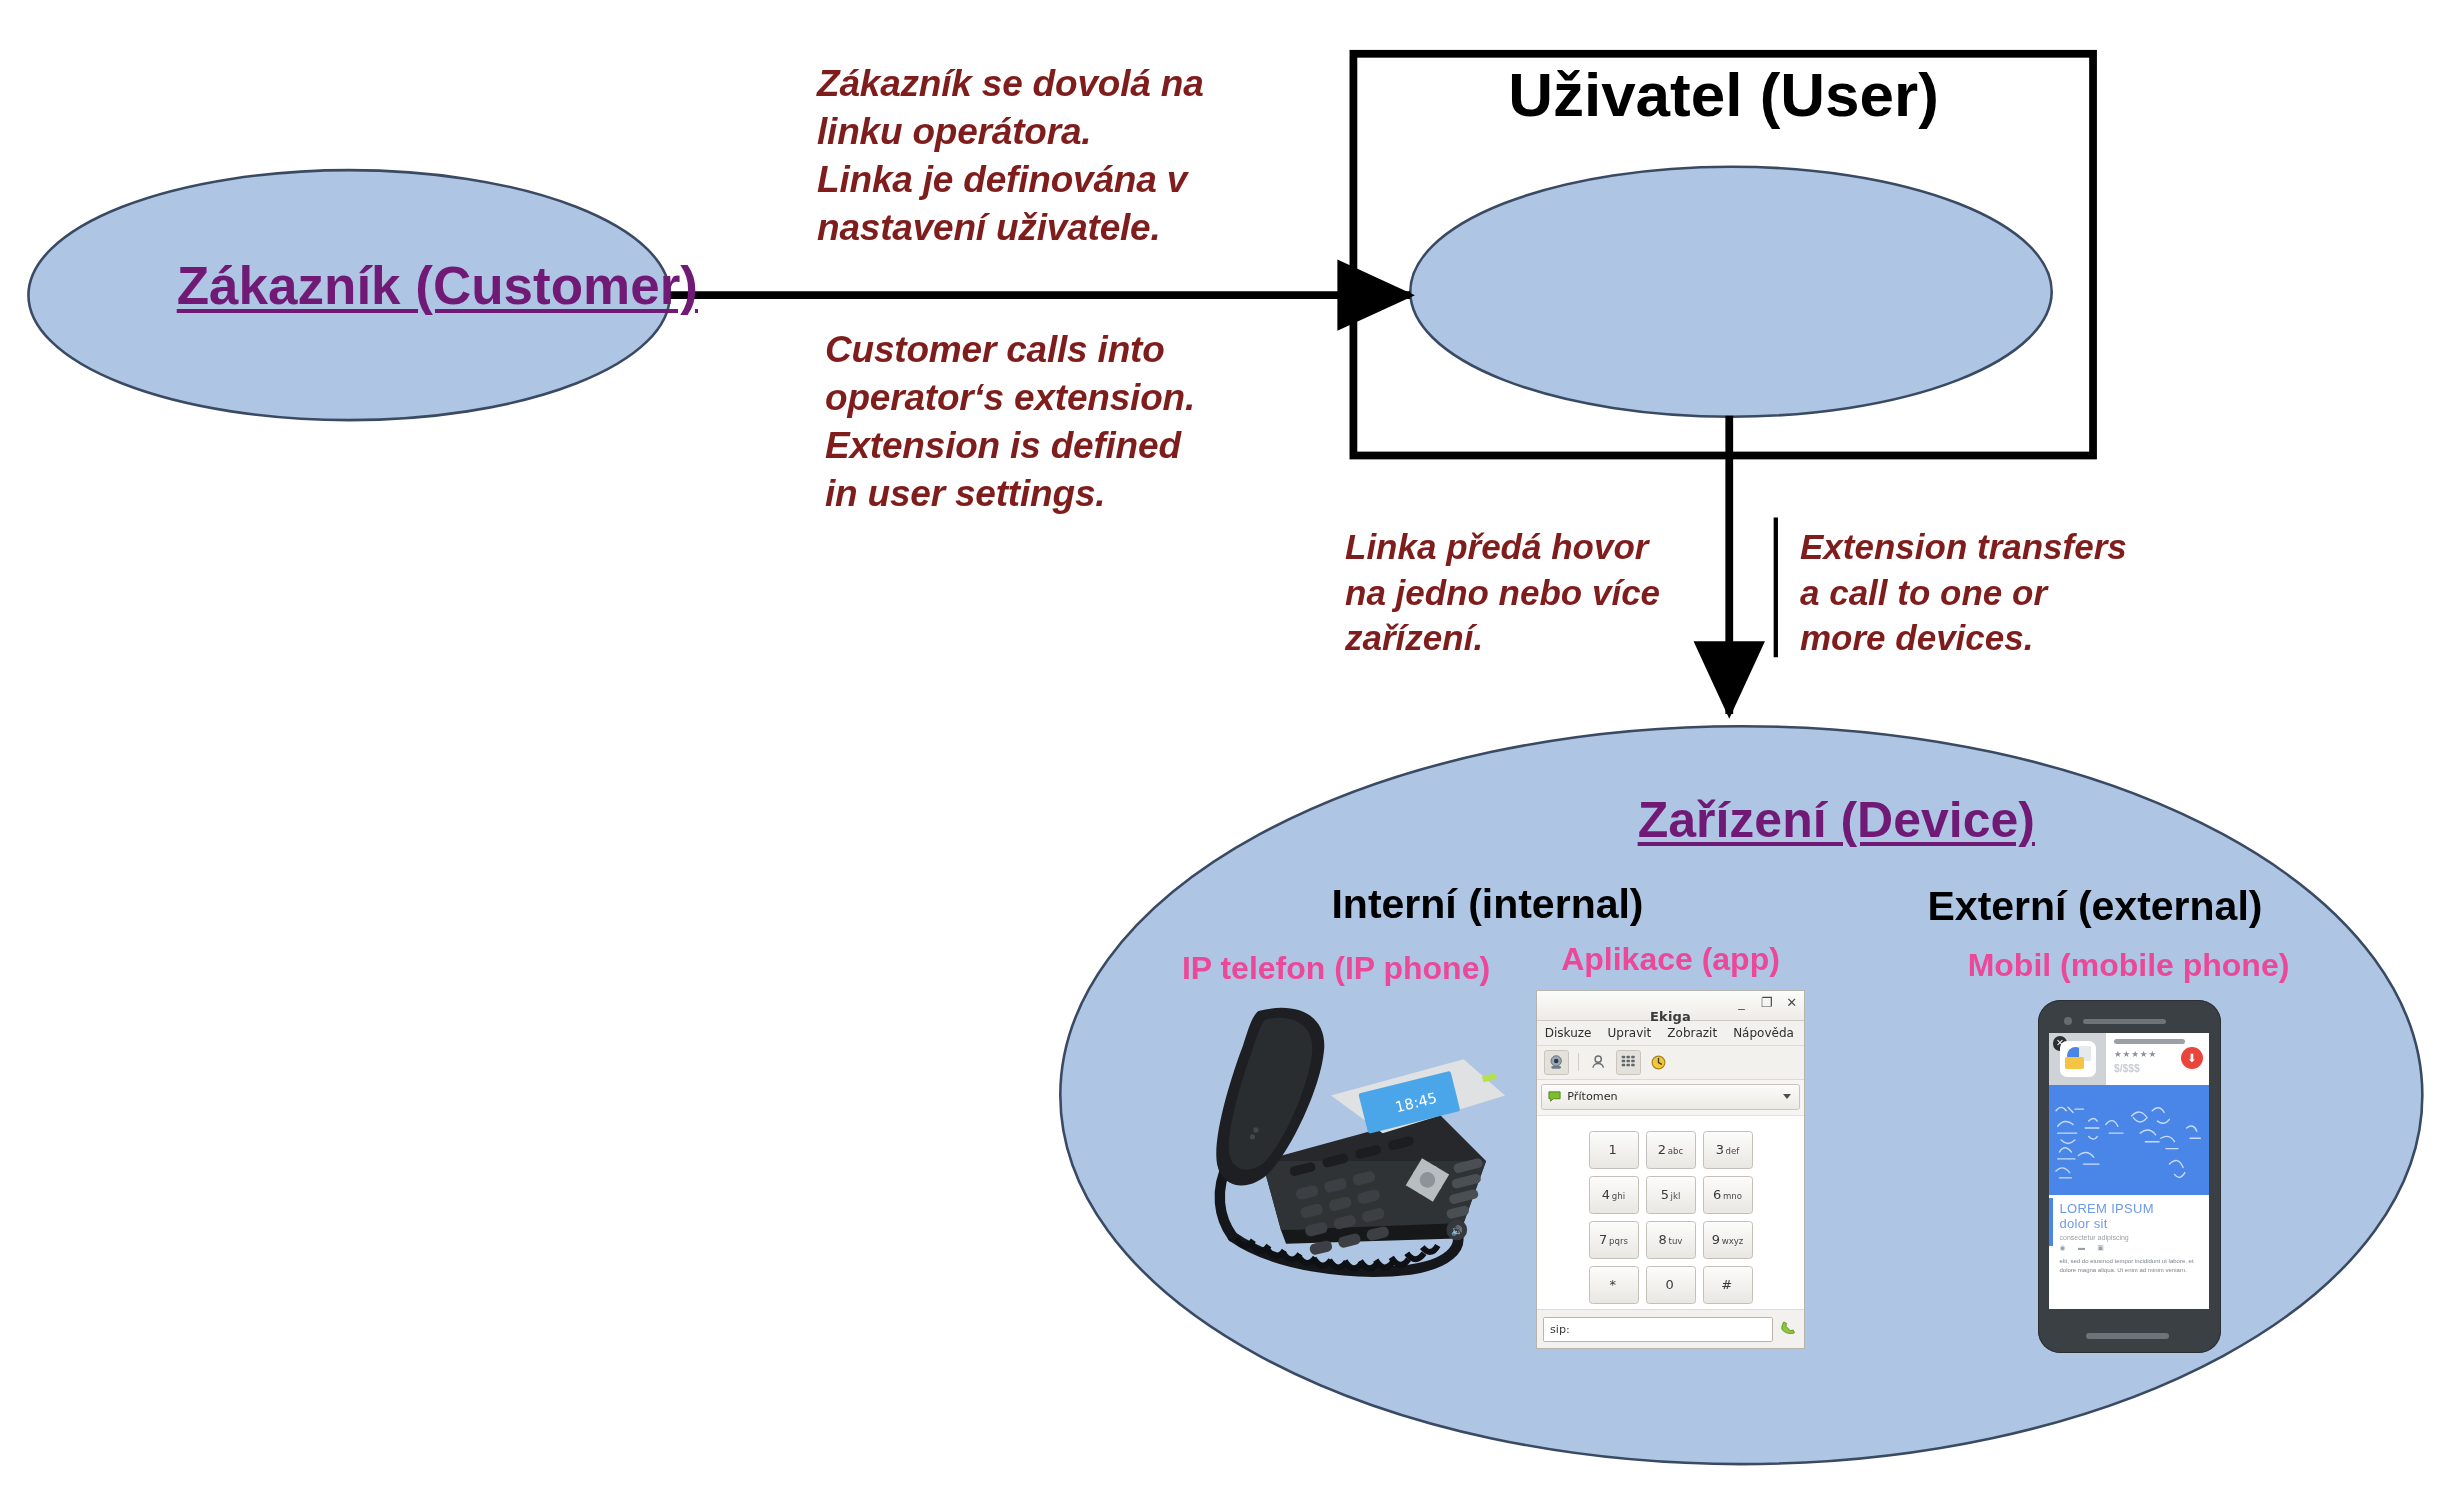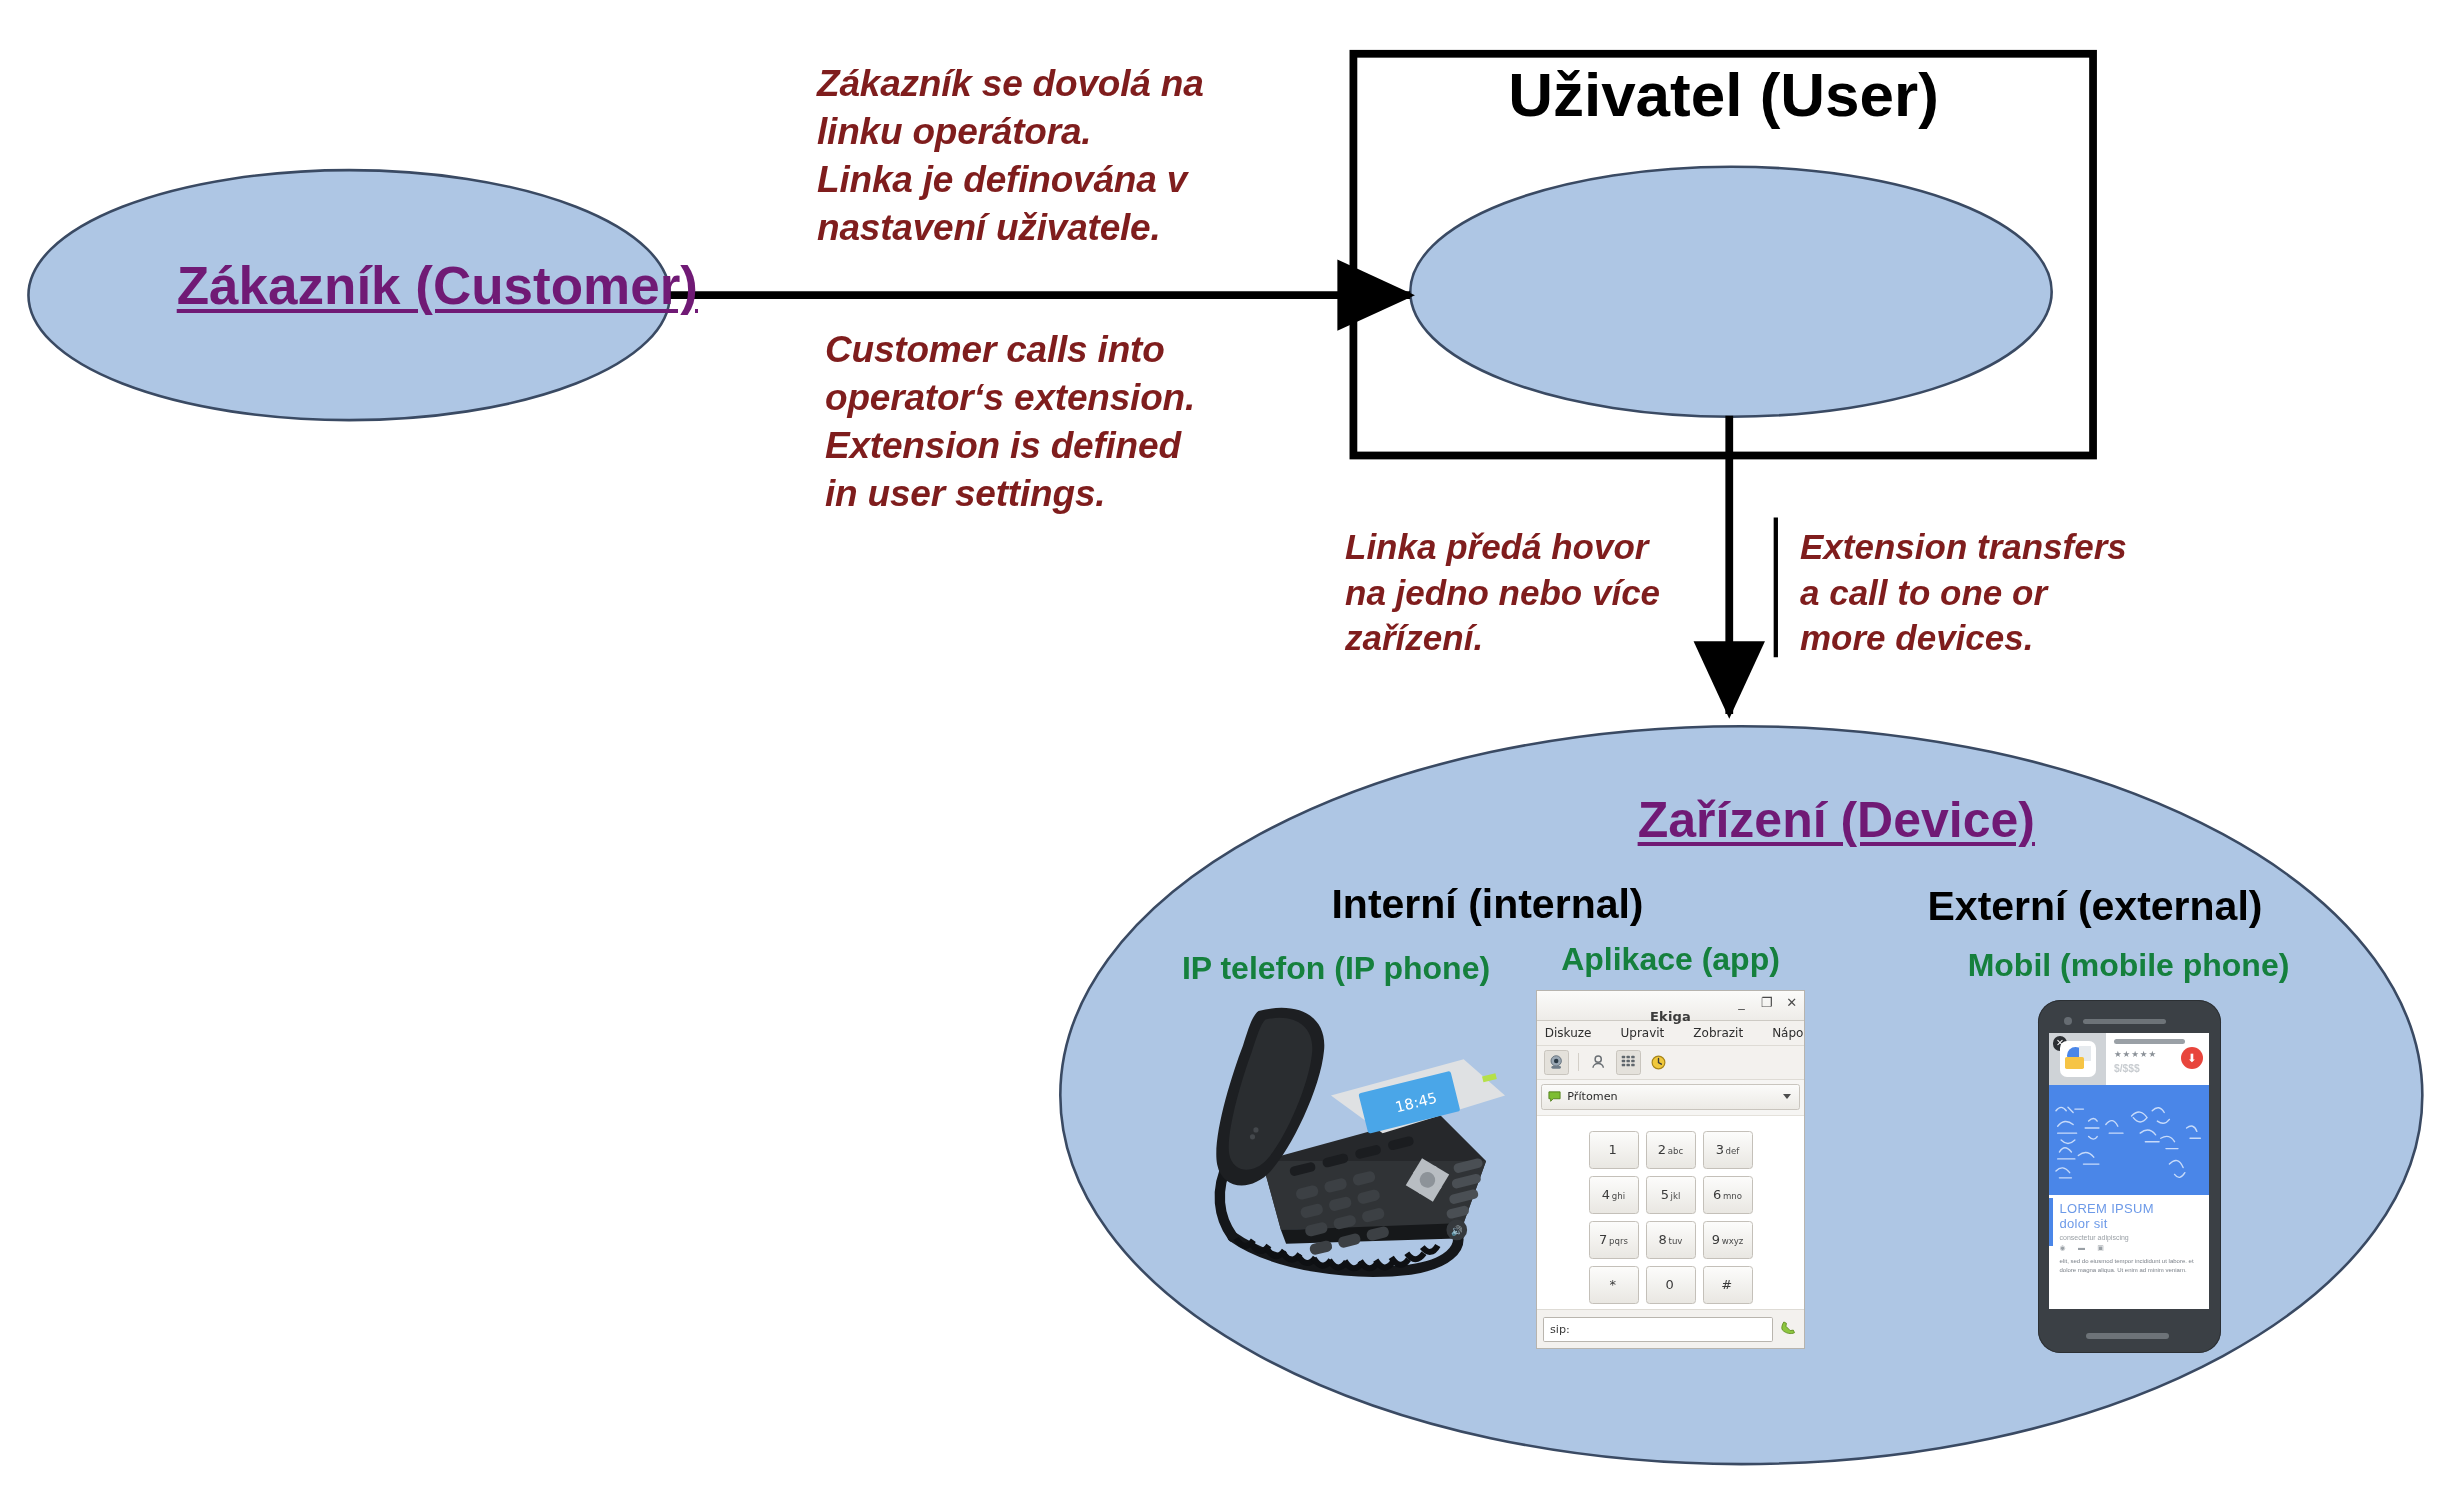--- a/index.html
+++ b/index.html
@@ -25,40 +25,40 @@
   #label-customer{font-size:53px;left:0;width:698px;top:255px;}
   #label-extension{font-size:50px;left:1414px;width:655px;top:259px;}
   #label-device{font-size:50px;left:1414px;width:621px;top:791px;}
 
   #title-user{
     position:absolute;left:1352px;width:743px;top:59px;text-align:center;
     font-size:62px;font-weight:bold;color:#000;white-space:nowrap;
   }
 
   .sub-head{position:absolute;color:#000;font-weight:bold;font-size:41px;white-space:nowrap;text-align:center;}
-  .dev-cap{position:absolute;color:#15803d;font-weight:bold;font-size:32px;white-space:nowrap;text-align:center;}
+  .dev-cap{position:absolute;color:#ec4899;font-weight:bold;font-size:32px;white-space:nowrap;text-align:center;}
 
   
   #ekiga{
     position:absolute;left:1536px;top:990px;width:269px;height:359px;
     background:#f6f5f3;border:0.9px solid #b7b4ae;box-sizing:border-box;
     font-family:"DejaVu Sans","Liberation Sans",sans-serif;overflow:hidden;
   }
   #ekiga .titlebar{
     height:28.5px;background:linear-gradient(#fbfbfa,#eeece8);
     border-bottom:0.9px solid #cdcac4;position:relative;
   }
   #ekiga .titlebar .ttl{
     position:absolute;left:0;right:0;top:18px;text-align:center;
     font-size:13px;font-weight:bold;color:#3b3b3b;letter-spacing:0.2px;
   }
   #ekiga .wbtns{position:absolute;right:5.2px;top:4.3px;display:flex;gap:11.2px;align-items:center;}
   #ekiga .wbtn{font-size:13px;color:#4a4a4a;line-height:15.5px;width:14px;text-align:center;cursor:default;}
   #ekiga .menubar{
-    height:24px;display:flex;align-items:center;gap:29px;padding:0 7.8px;
+    height:24px;display:flex;align-items:center;gap:16px;padding:0 7.8px;
     background:#f3f1ee;border-bottom:0.9px solid #dedbd5;
   }
   #ekiga .menubar span{font-size:12px;color:#2e2e2e;}
   #ekiga .toolbar{
     height:33px;display:flex;align-items:center;gap:6px;padding:0 7px;
     background:#f3f1ee;border-bottom:0.9px solid #dedbd5;
   }
   #ekiga .tbtn{width:23px;height:23px;display:flex;align-items:center;justify-content:center;border-radius:2.6px;}
   #ekiga .tbtn.sel{background:#e4e1db;border:0.9px solid #c9c5be;}
   #ekiga .tsep{width:0.9px;height:18px;background:#d3cfc8;margin:0 2.6px;}

